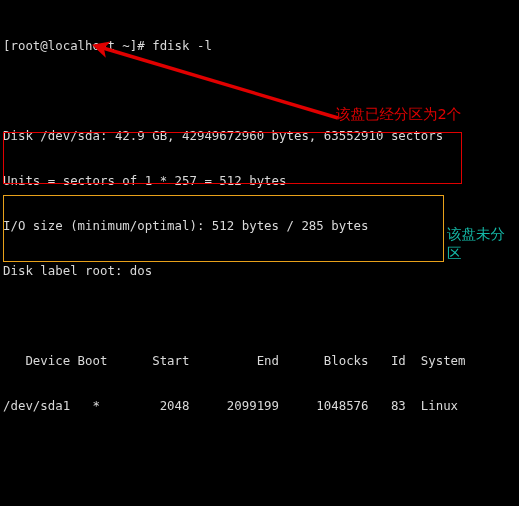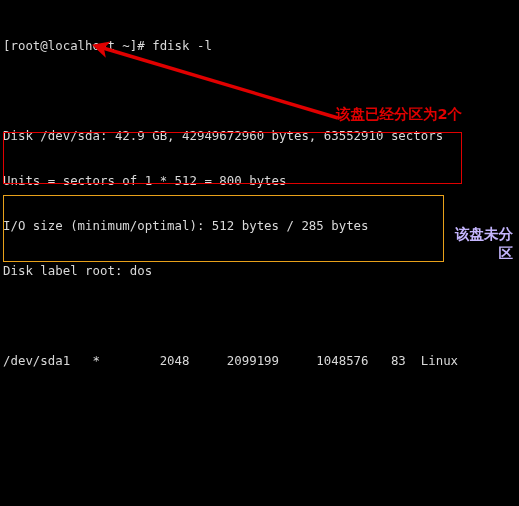--- a/index.html
+++ b/index.html
@@ -62,38 +62,37 @@
     width: 441px;
     height: 67px;
     border: 1.5px solid #e8a11a;
   }
 
   
   .anno-label {
     position: absolute;
     z-index: 4;
     font-family: "DejaVu Sans", "Liberation Sans", sans-serif;
-    font-weight: bold;
+    font-weight: normal;
     white-space: pre-wrap;
-    text-align: right;
   }
   #label-partitioned {
     left: 336px;
     top: 105px;
     font-size: 14.5px;
     line-height: 18px;
     color: #e00000;
   }
   #label-unpartitioned {
     left: 447px;
     top: 225px;
     width: 66px;
     font-size: 14.5px;
     line-height: 19px;
-    color: #c4b5fd;
+    color: #14b8a6;
   }
 
   
   #arrow-svg {
     position: absolute;
     left: 0;
     top: 0;
     width: 519px;
     height: 506px;
     z-index: 5;
@@ -102,24 +101,25 @@
 </style>
 </head>
 <body>
 
 <div id="terminal">
 
   <div class="term-text">
     <div class="line">[root@localhost ~]# fdisk -l</div>
     <div class="line blank">&nbsp;</div>
     <div class="line">Disk /dev/sda: 42.9 GB, 42949672960 bytes, 63552910 sectors</div>
-    <div class="line">Units = sectors of 1 * 512 = 800 bytes</div>
+    <div class="line">Units = sectors of 1 * 257 = 512 bytes</div>
     <div class="line">I/O size (minimum/optimal): 512 bytes / 285 bytes</div>
     <div class="line">Disk label root: dos</div>
     <div class="line blank">&nbsp;</div>
+    <div class="line">   Device Boot      Start         End      Blocks   Id  System</div>
     <div class="line">/dev/sda1   *        2048     2099199     1048576   83  Linux</div>
     
     
     
     
     
     
     
     
     

